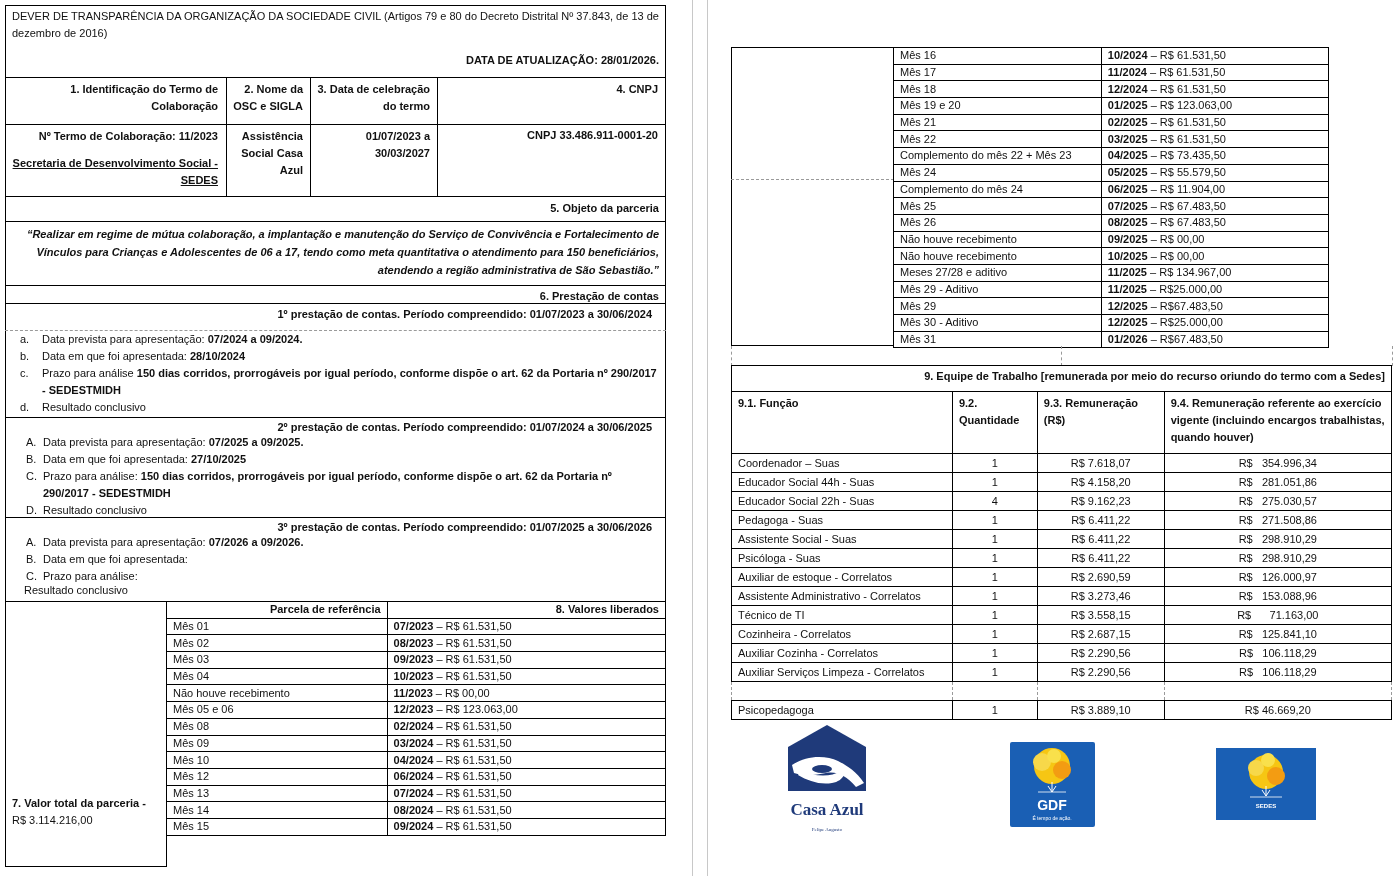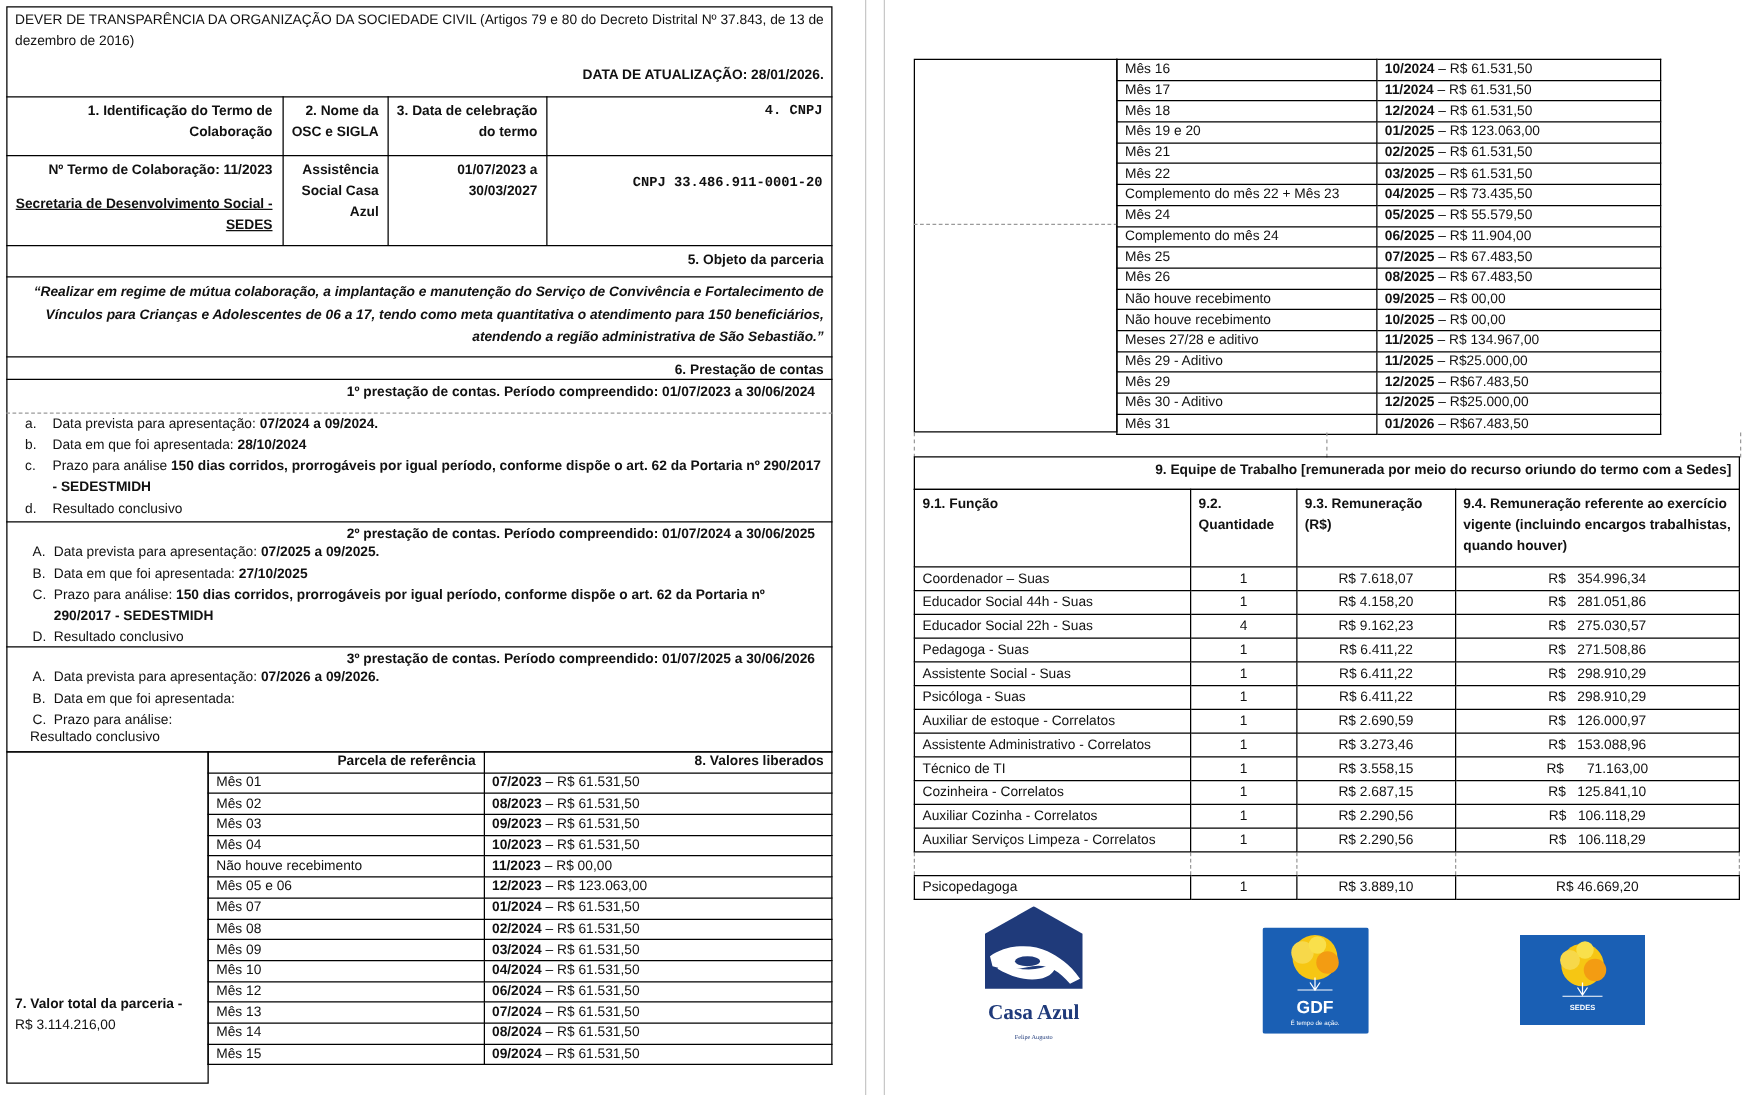--- a/index.html
+++ b/index.html
@@ -58,29 +58,29 @@
 
   <div class="hline" style="left:5px; top:77px; width:661px;"></div>
 
   <div class="vline" style="left:226px; top:77px; height:119px;"></div>
   <div class="vline" style="left:310px; top:77px; height:119px;"></div>
   <div class="vline" style="left:437px; top:77px; height:119px;"></div>
 
   <div class="cell b" style="left:6px; top:78px; width:218px;"><span>1. Identificação do Termo de Colaboração</span></div>
   <div class="cell b" style="left:227px; top:78px; width:82px;"><span>2. Nome da OSC e SIGLA</span></div>
   <div class="cell b" style="left:311px; top:78px; width:125px;"><span>3. Data de celebração do termo</span></div>
-  <div class="cell b" style="left:438px; top:78px; width:226px;font-family:Liberation Mono, monospace;"><span>4.  CNPJ</span></div>
+  <div class="cell b" style="left:438px; top:78px; width:226px;"><span>4.  CNPJ</span></div>
 
   <div class="hline" style="left:5px; top:124px; width:661px;"></div>
 
   <div class="cell b" style="left:6px; top:125px; width:218px;"><span>Nº Termo de Colaboração: 11/2023</span></div>
   <div class="cell b" style="left:6px; top:152px; width:218px;text-decoration:underline;"><span>Secretaria de Desenvolvimento Social - SEDES</span></div>
   <div class="cell b" style="left:227px; top:125px; width:82px;"><span>Assistência Social Casa Azul</span></div>
   <div class="cell b" style="left:311px; top:125px; width:125px;"><span>01/07/2023 a 30/03/2027</span></div>
-  <div class="cell b" style="left:438px; top:136px; width:226px;font-family:Liberation Mono, monospace;"><span>CNPJ 33.486.911-0001-20</span></div>
+  <div class="cell b" style="left:438px; top:124px; width:226px;"><span>CNPJ 33.486.911-0001-20</span></div>
 
   <div class="hline" style="left:5px; top:196px; width:661px;"></div>
 
   <div class="cell b" style="left:6px; top:197px; width:659px;"><span>5. Objeto da parceria</span></div>
   <div class="hline" style="left:5px; top:221px; width:661px;"></div>
   <div class="cell b i" style="left:6px; top:222px; width:659px; line-height:18px;"><span>“Realizar em regime de mútua colaboração, a implantação e manutenção do Serviço de Convivência e Fortalecimento de Vínculos para Crianças e Adolescentes de 06 a 17, tendo como meta quantitativa o atendimento para 150 beneficiários, atendendo a região administrativa de São Sebastião.”</span></div>
   <div class="hline" style="left:5px; top:285px; width:661px;"></div>
 
   <div class="cell b" style="left:6px; top:285px; width:659px;"><span>6. Prestação de contas</span></div>
   <div class="hline" style="left:5px; top:303px; width:661px;"></div>
@@ -146,24 +146,20 @@
           <td>Mês 04</td>
           <td><span class="b">10/2023</span><span style="white-space: pre;"> – R$ 61.531,50</span></td>
         </tr>
         <tr>
           <td>Não houve recebimento</td>
           <td><span class="b">11/2023</span><span style="white-space: pre;"> – R$ 00,00</span></td>
         </tr>
         <tr>
           <td>Mês 05 e 06</td>
           <td><span class="b">12/2023</span><span style="white-space: pre;"> – R$ 123.063,00</span></td>
-        </tr>
-        <tr>
-          <td>Mês 07</td>
-          <td><span class="b">01/2024</span><span style="white-space: pre;"> – R$ 61.531,50</span></td>
         </tr>
         <tr>
           <td>Mês 08</td>
           <td><span class="b">02/2024</span><span style="white-space: pre;"> – R$ 61.531,50</span></td>
         </tr>
         <tr>
           <td>Mês 09</td>
           <td><span class="b">03/2024</span><span style="white-space: pre;"> – R$ 61.531,50</span></td>
         </tr>
         <tr>

